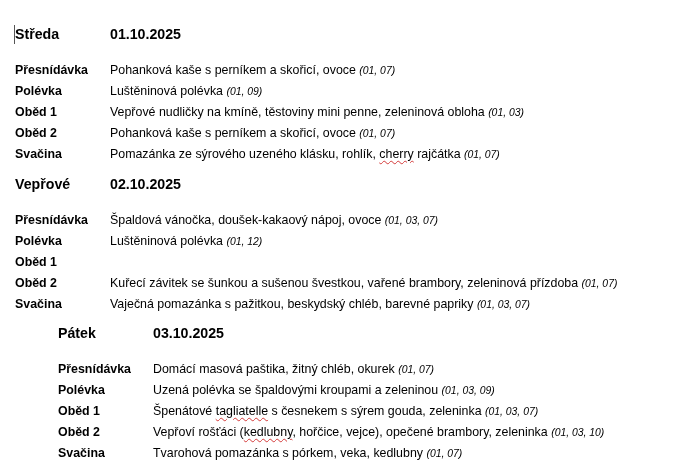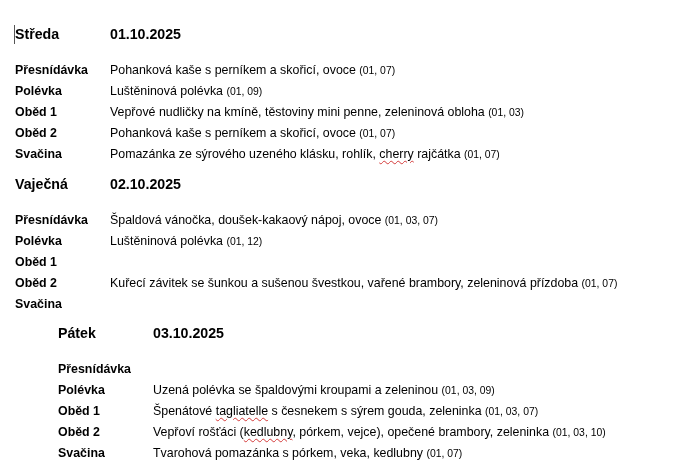--- a/index.html
+++ b/index.html
@@ -68,20 +68,21 @@
       left: 15px;
       top: 0;
       font-weight: bold;
     }
     .meal-desc {
       position: absolute;
       left: 110px;
       top: 0;
     }
     .allergens {
+      font-style: italic;
       font-size: 10.4px;
     }
     .spell {
       text-decoration: underline wavy #d43b3b;
       text-decoration-thickness: 1px;
       text-underline-offset: 2px;
     }
   </style>
 </head>
 <body>
@@ -113,65 +114,67 @@
       </div>
       <div class="meal-row">
         <span class="meal-label">Svačina</span>
         <span class="meal-desc"><span>Pomazánka ze sýrového uzeného klásku, rohlík, </span><span class="spell">cherry</span><span> rajčátka</span> <span class="allergens">(01, 07)</span></span>
       </div>
     </div>
   </div>
 
   <div class="day" style="top:176px;">
     <div class="day-header">
-      <span class="day-name">Vaječná</span>
+      <span class="day-name">Vepřové</span>
       <span class="day-date">02.10.2025</span>
     </div>
     <div class="meals">
       <div class="meal-row">
         <span class="meal-label">Přesnídávka</span>
         <span class="meal-desc"><span>Špaldová vánočka, doušek-kakaový nápoj, ovoce</span> <span class="allergens">(01, 03, 07)</span></span>
       </div>
       <div class="meal-row">
         <span class="meal-label">Polévka</span>
         <span class="meal-desc"><span>Luštěninová polévka</span> <span class="allergens">(01, 12)</span></span>
       </div>
       <div class="meal-row">
         <span class="meal-label">Oběd 1</span>
       </div>
       <div class="meal-row">
         <span class="meal-label">Oběd 2</span>
         <span class="meal-desc"><span>Kuřecí závitek se šunkou a sušenou švestkou, vařené brambory, zeleninová přízdoba</span> <span class="allergens">(01, 07)</span></span>
       </div>
       <div class="meal-row">
         <span class="meal-label">Svačina</span>
+        <span class="meal-desc"><span>Vaječná pomazánka s pažitkou, beskydský chléb, barevné papriky</span> <span class="allergens">(01, 03, 07)</span></span>
       </div>
     </div>
   </div>
 
   <div class="day" style="top:325px;margin-left:43px;">
     <div class="day-header">
       <span class="day-name">Pátek</span>
       <span class="day-date">03.10.2025</span>
     </div>
     <div class="meals">
       <div class="meal-row">
         <span class="meal-label">Přesnídávka</span>
+        <span class="meal-desc"><span>Domácí masová paštika, žitný chléb, okurek</span> <span class="allergens">(01, 07)</span></span>
       </div>
       <div class="meal-row">
         <span class="meal-label">Polévka</span>
         <span class="meal-desc"><span>Uzená polévka se špaldovými kroupami a zeleninou</span> <span class="allergens">(01, 03, 09)</span></span>
       </div>
       <div class="meal-row">
         <span class="meal-label">Oběd 1</span>
         <span class="meal-desc"><span>Špenátové </span><span class="spell">tagliatelle</span><span> s česnekem s sýrem gouda, zeleninka</span> <span class="allergens">(01, 03, 07)</span></span>
       </div>
       <div class="meal-row">
         <span class="meal-label">Oběd 2</span>
-        <span class="meal-desc"><span>Vepřoví rošťáci (</span><span class="spell">kedlubny</span><span>, pórkem, vejce), opečené brambory, zeleninka</span> <span class="allergens">(01, 03, 10)</span></span>
+        <span class="meal-desc"><span>Vepřoví rošťáci (</span><span class="spell">kedlubny</span><span>, hořčice, vejce), opečené brambory, zeleninka</span> <span class="allergens">(01, 03, 10)</span></span>
       </div>
       <div class="meal-row">
         <span class="meal-label">Svačina</span>
         <span class="meal-desc"><span>Tvarohová pomazánka s pórkem, veka, kedlubny</span> <span class="allergens">(01, 07)</span></span>
       </div>
     </div>
   </div>
 </div>
 
 </body></html>

